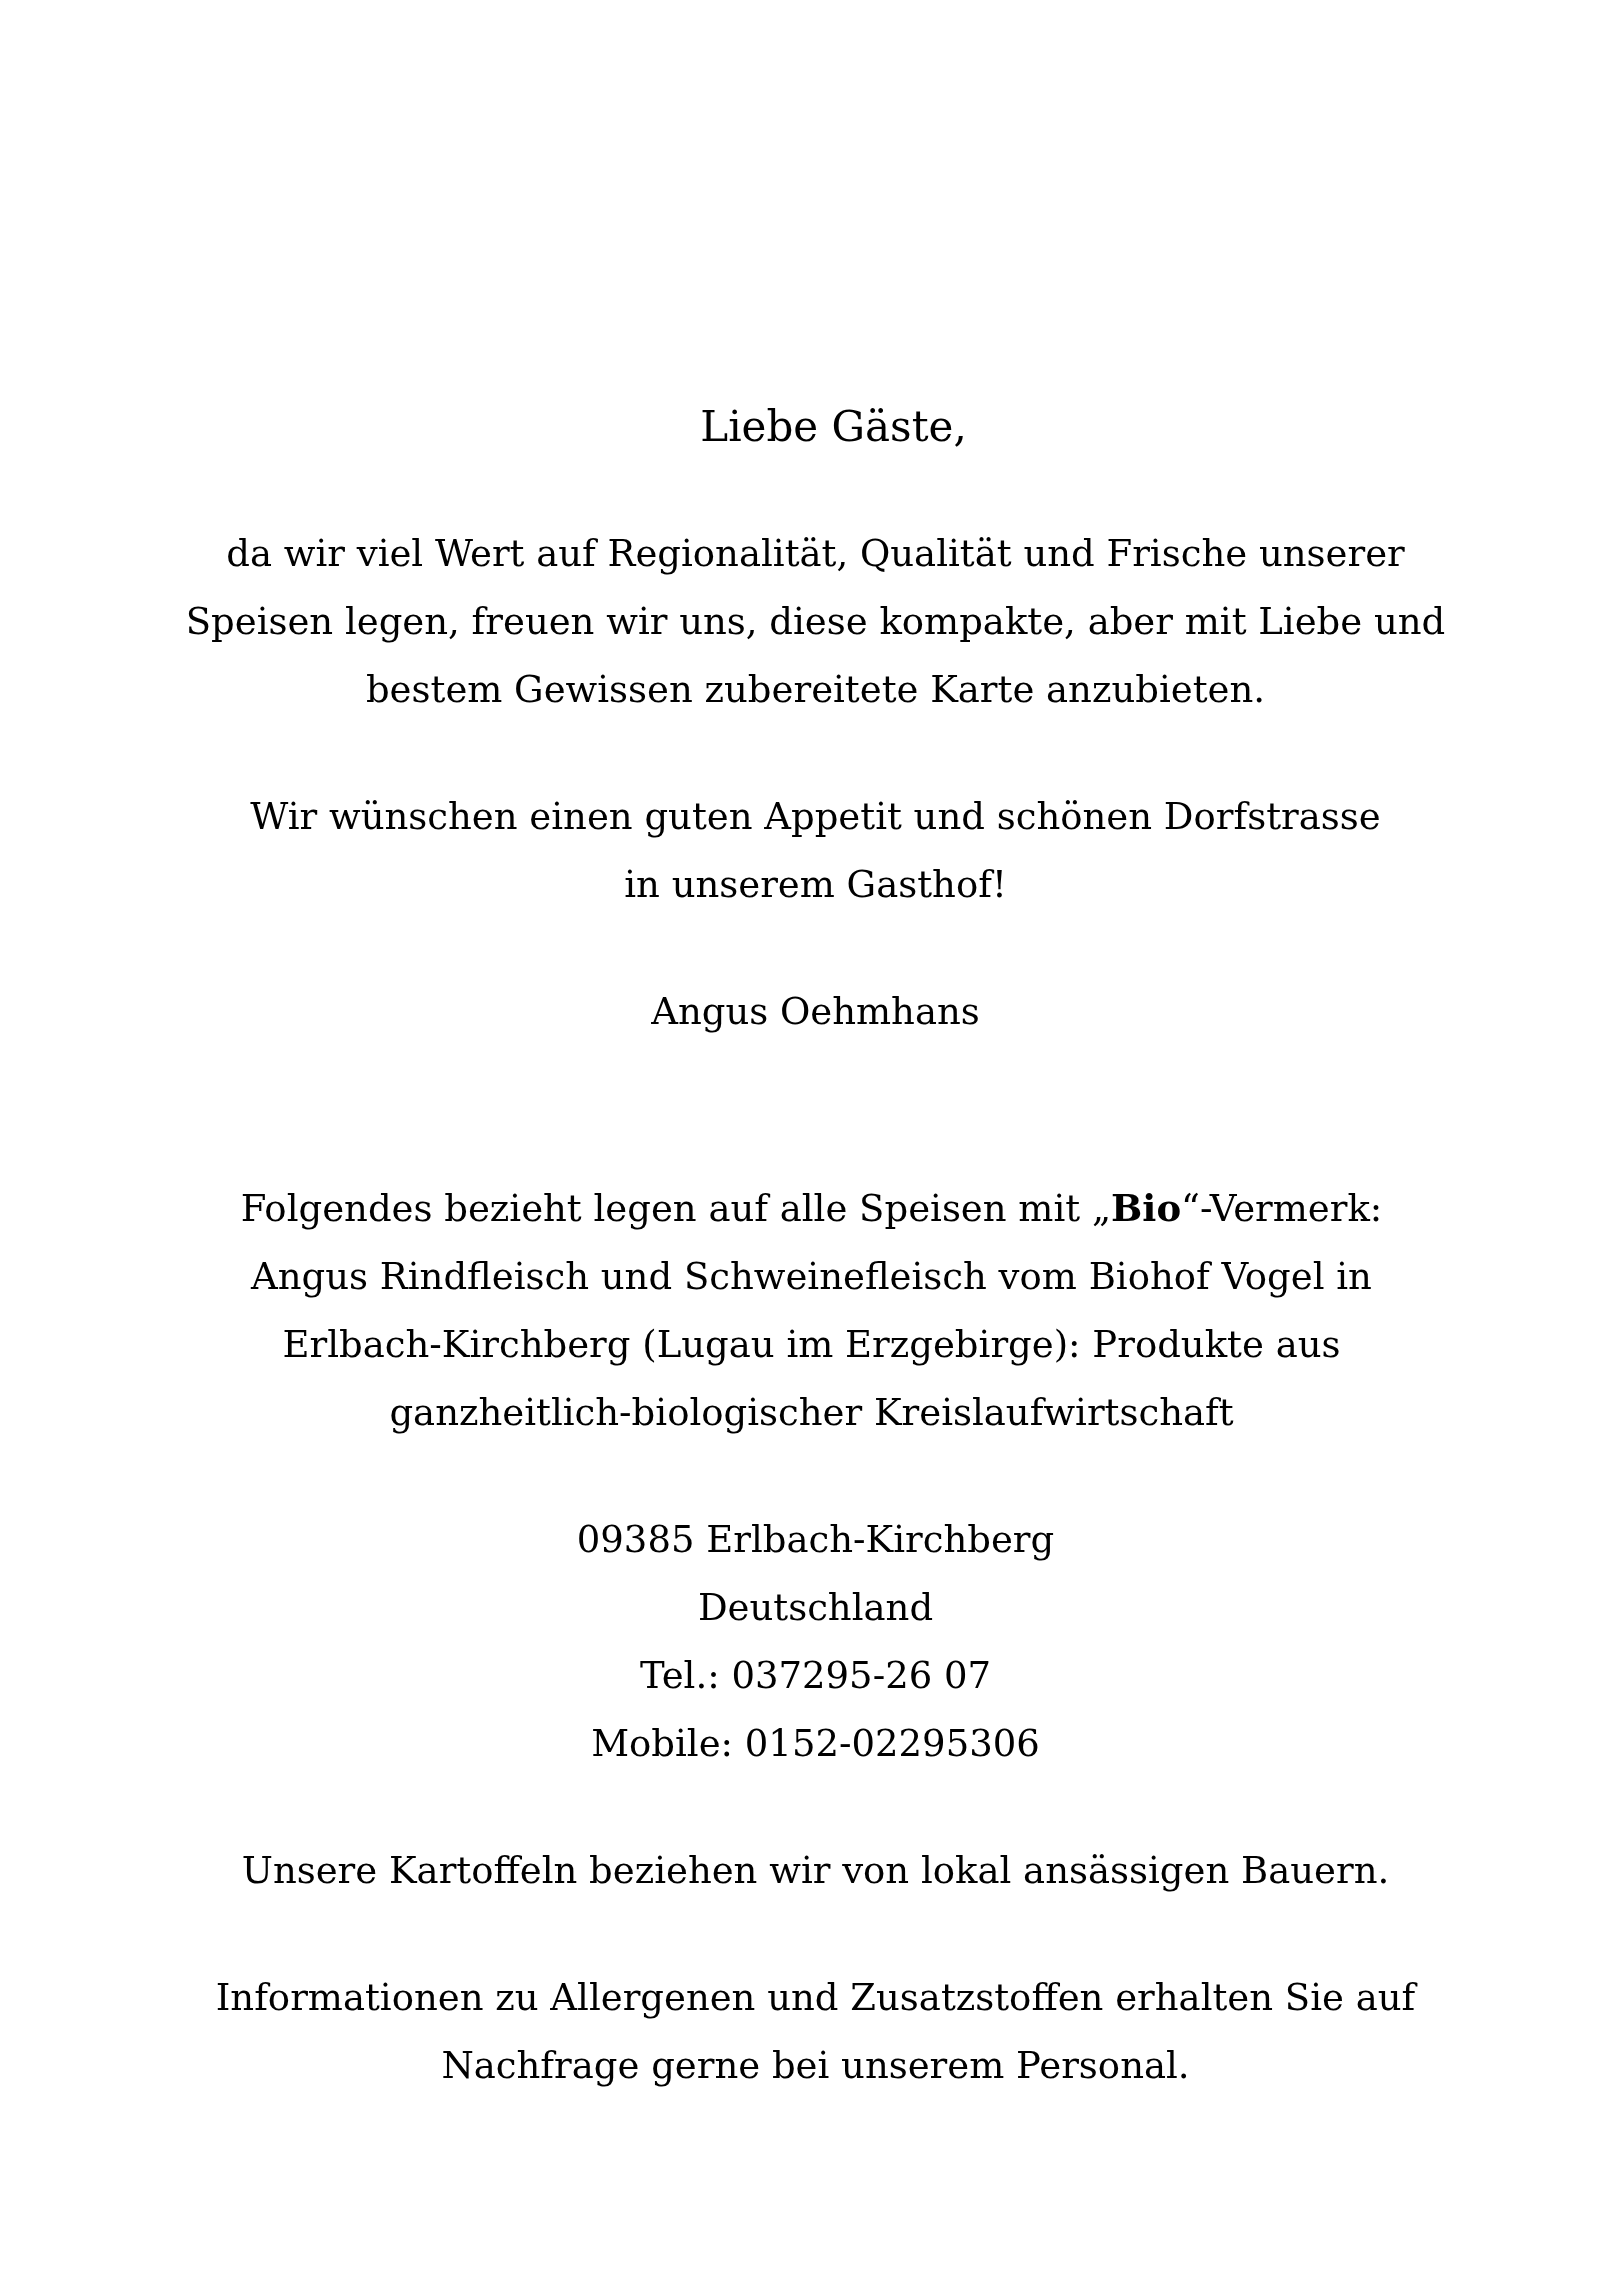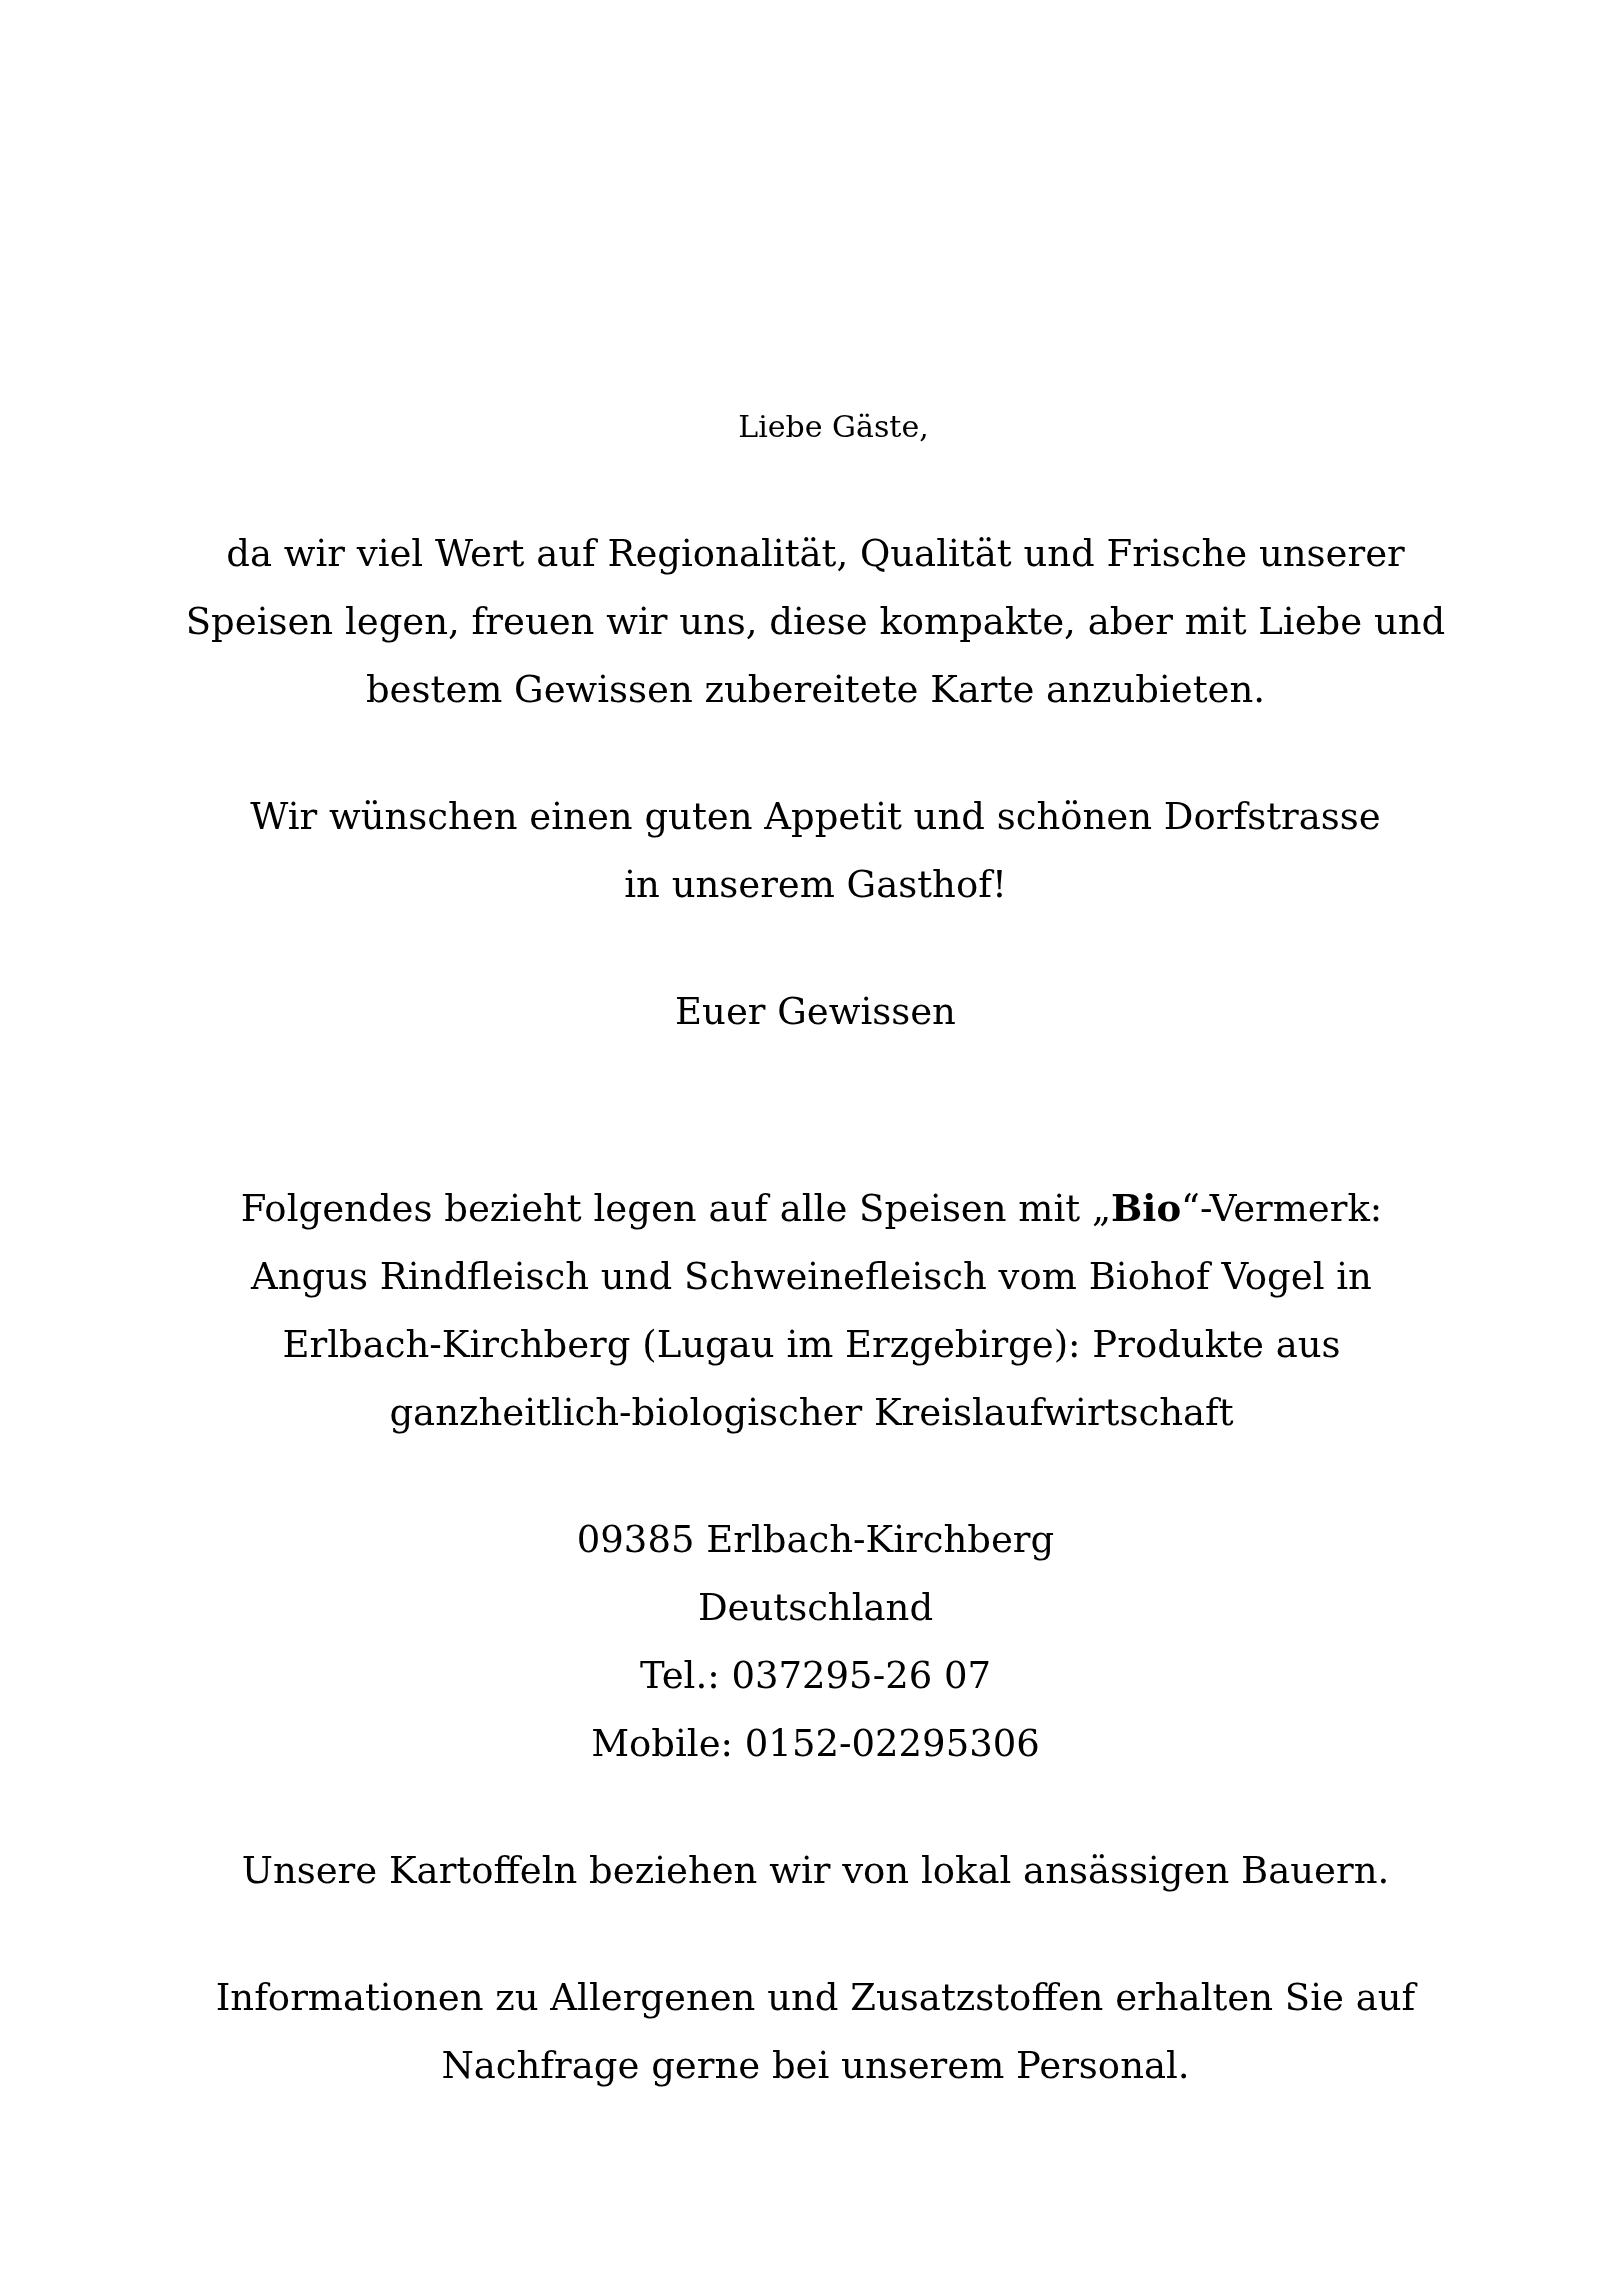--- a/index.html
+++ b/index.html
@@ -20,21 +20,21 @@
     overflow: hidden;
     padding-top: 393px;
   }
 
   .line {
     display: block;
     line-height: 68px;
   }
 
   .greeting {
-    font-size: 30px;
+    font-size: 42px;
     margin-left: 44px;
   }
 
   .para {
     font-size: 37px;
   }
 
   
   .gap-1 { margin-top: 59px; padding-left: 8px; }
   .gap-2 { margin-top: 128px; }
@@ -58,21 +58,21 @@
     <span class="line">Speisen legen, freuen wir uns, diese kompakte, aber mit Liebe und</span>
     <span class="line">bestem Gewissen zubereitete Karte anzubieten.</span>
   </p>
 
   <p class="para gap-1">
     <span class="line">Wir wünschen einen guten Appetit und schönen Dorfstrasse</span>
     <span class="line">in unserem Gasthof!</span>
   </p>
 
   <p class="para gap-1">
-    <span class="line">Euer Gewissen</span>
+    <span class="line">Angus Oehmhans</span>
   </p>
 
   <p class="para gap-2">
     <span class="line"><span>Folgendes bezieht legen auf alle Speisen mit „</span><span class="bio-bold">Bio</span><span>“-Vermerk:</span></span>
     <span class="line">Angus Rindfleisch und Schweinefleisch vom Biohof Vogel in</span>
     <span class="line">Erlbach-Kirchberg (Lugau im Erzgebirge): Produkte aus</span>
     <span class="line">ganzheitlich-biologischer Kreislaufwirtschaft</span>
   </p>
 
   <p class="para gap-1">

